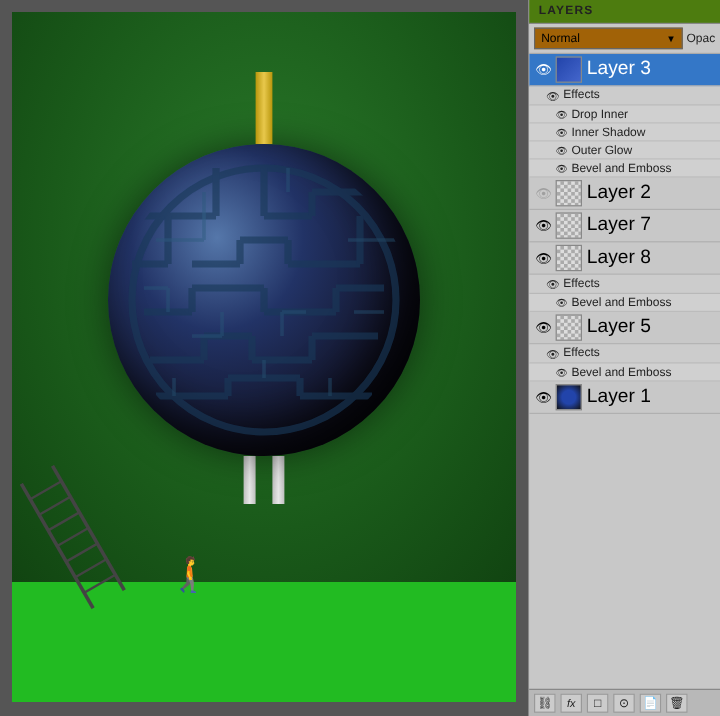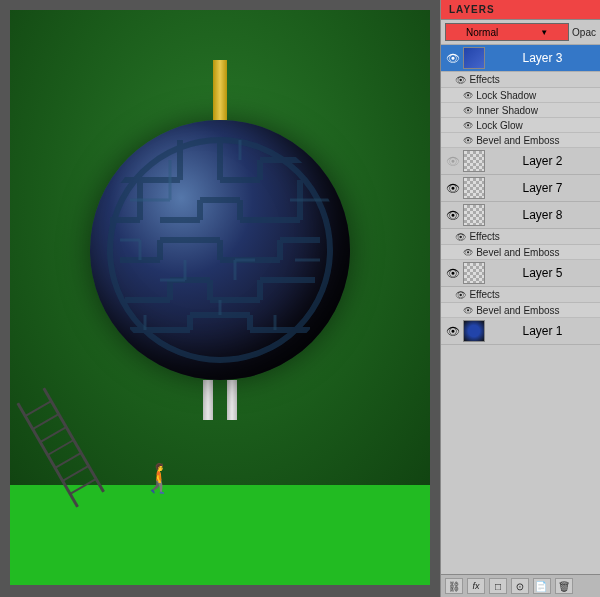--- a/index.html
+++ b/index.html
@@ -36,44 +36,44 @@
     .layers-panel {
       width: 160px;
       height: 597px;
       background: #c0c0c0;
       border-left: 1px solid #888;
       display: flex;
       flex-direction: column;
     }
 
     .panel-title {
-      background: #ef4444;
+      background: #4d7c0f;
       padding: 4px 8px;
       font-size: 10px;
       font-weight: bold;
       color: #222;
       text-transform: uppercase;
       letter-spacing: 1px;
       border-bottom: 1px solid #888;
     }
 
     .blend-mode-row {
       display: flex;
       align-items: center;
       padding: 3px 4px;
       background: #c8c8c8;
       border-bottom: 1px solid #aaa;
       gap: 3px;
     }
 
     .blend-select {
       flex: 1;
-      background: #ef4444;
+      background: #a16207;
       border: 1px solid #666;
-      padding: 1px 20px;
+      padding: 1px 5px;
       font-size: 10px;
       display: flex;
       align-items: center;
       justify-content: space-between;
       height: 18px;
     }
 
     .blend-select span { font-size: 10px; }
     .blend-select .arrow { font-size: 8px; }
 
@@ -162,26 +162,25 @@
 
     .layer-thumb.checker {
       background: repeating-conic-gradient(#aaa 0% 25%, #ddd 0% 50%) 0 0 / 6px 6px;
     }
 
     .layer-thumb.globe2 {
       background: radial-gradient(circle, #2244aa 40%, #111 100%);
     }
 
     .layer-name {
-      font-size: 12px;
+      font-size: 16px;
       flex: 1;
       white-space: nowrap;
       overflow: hidden;
       text-overflow: ellipsis;
-      text-align: center;
     }
 
     .layer-item.selected .layer-name {
       color: white;
     }
 
     
     .effects-label {
       display: flex;
       align-items: center;
@@ -442,29 +441,29 @@
       <div class="layer-thumb blue-globe"></div>
       <span class="layer-name">Layer 3</span>
     </div>
 
     <div class="effects-label">
       <span style="margin-right:3px;font-size:9px;">👁</span>
       <span>Effects</span>
     </div>
     <div class="effect-row">
       <span style="margin-right:3px;font-size:8px;">👁</span>
-      <span>Lock Shadow</span>
+      <span>Drop Inner</span>
     </div>
     <div class="effect-row">
       <span style="margin-right:3px;font-size:8px;">👁</span>
       <span>Inner Shadow</span>
     </div>
     <div class="effect-row">
       <span style="margin-right:3px;font-size:8px;">👁</span>
-      <span>Lock Glow</span>
+      <span>Outer Glow</span>
     </div>
     <div class="effect-row">
       <span style="margin-right:3px;font-size:8px;">👁</span>
       <span>Bevel and Emboss</span>
     </div>
 
     <div class="layer-item">
       <div class="eye-icon" style="opacity:0.2;">👁</div>
       <div class="layer-thumb checker"></div>
       <span class="layer-name">Layer 2</span>

